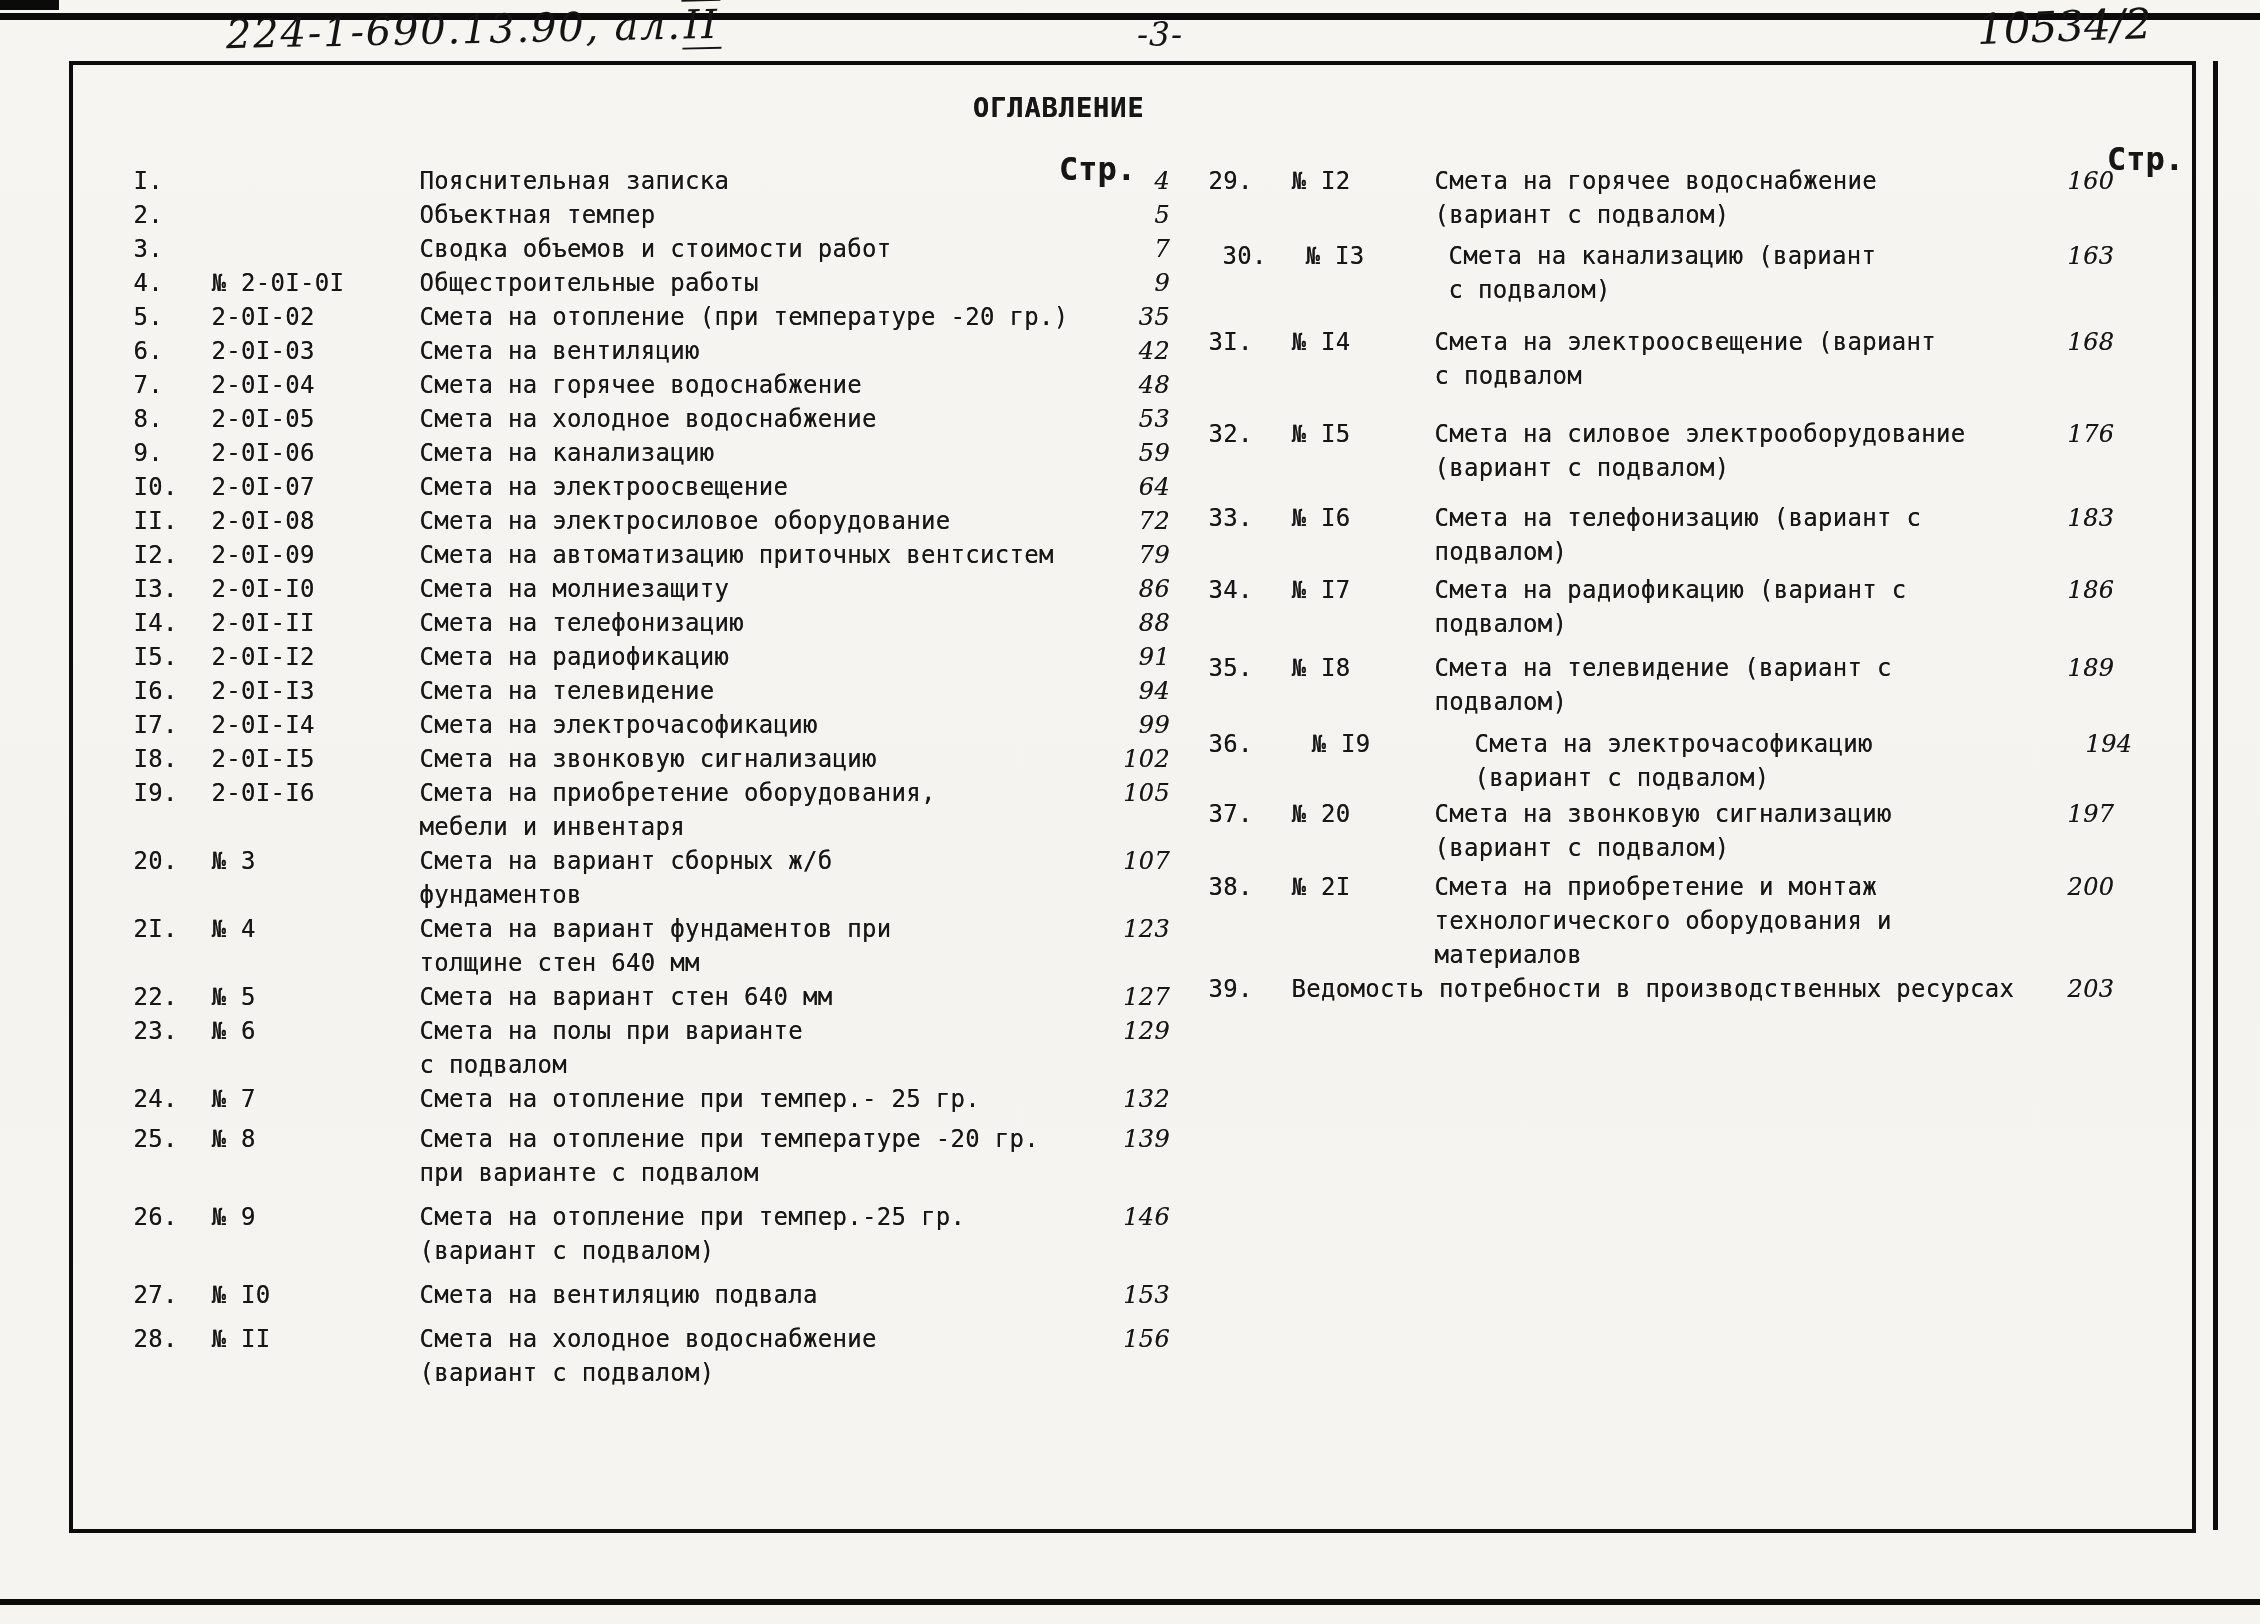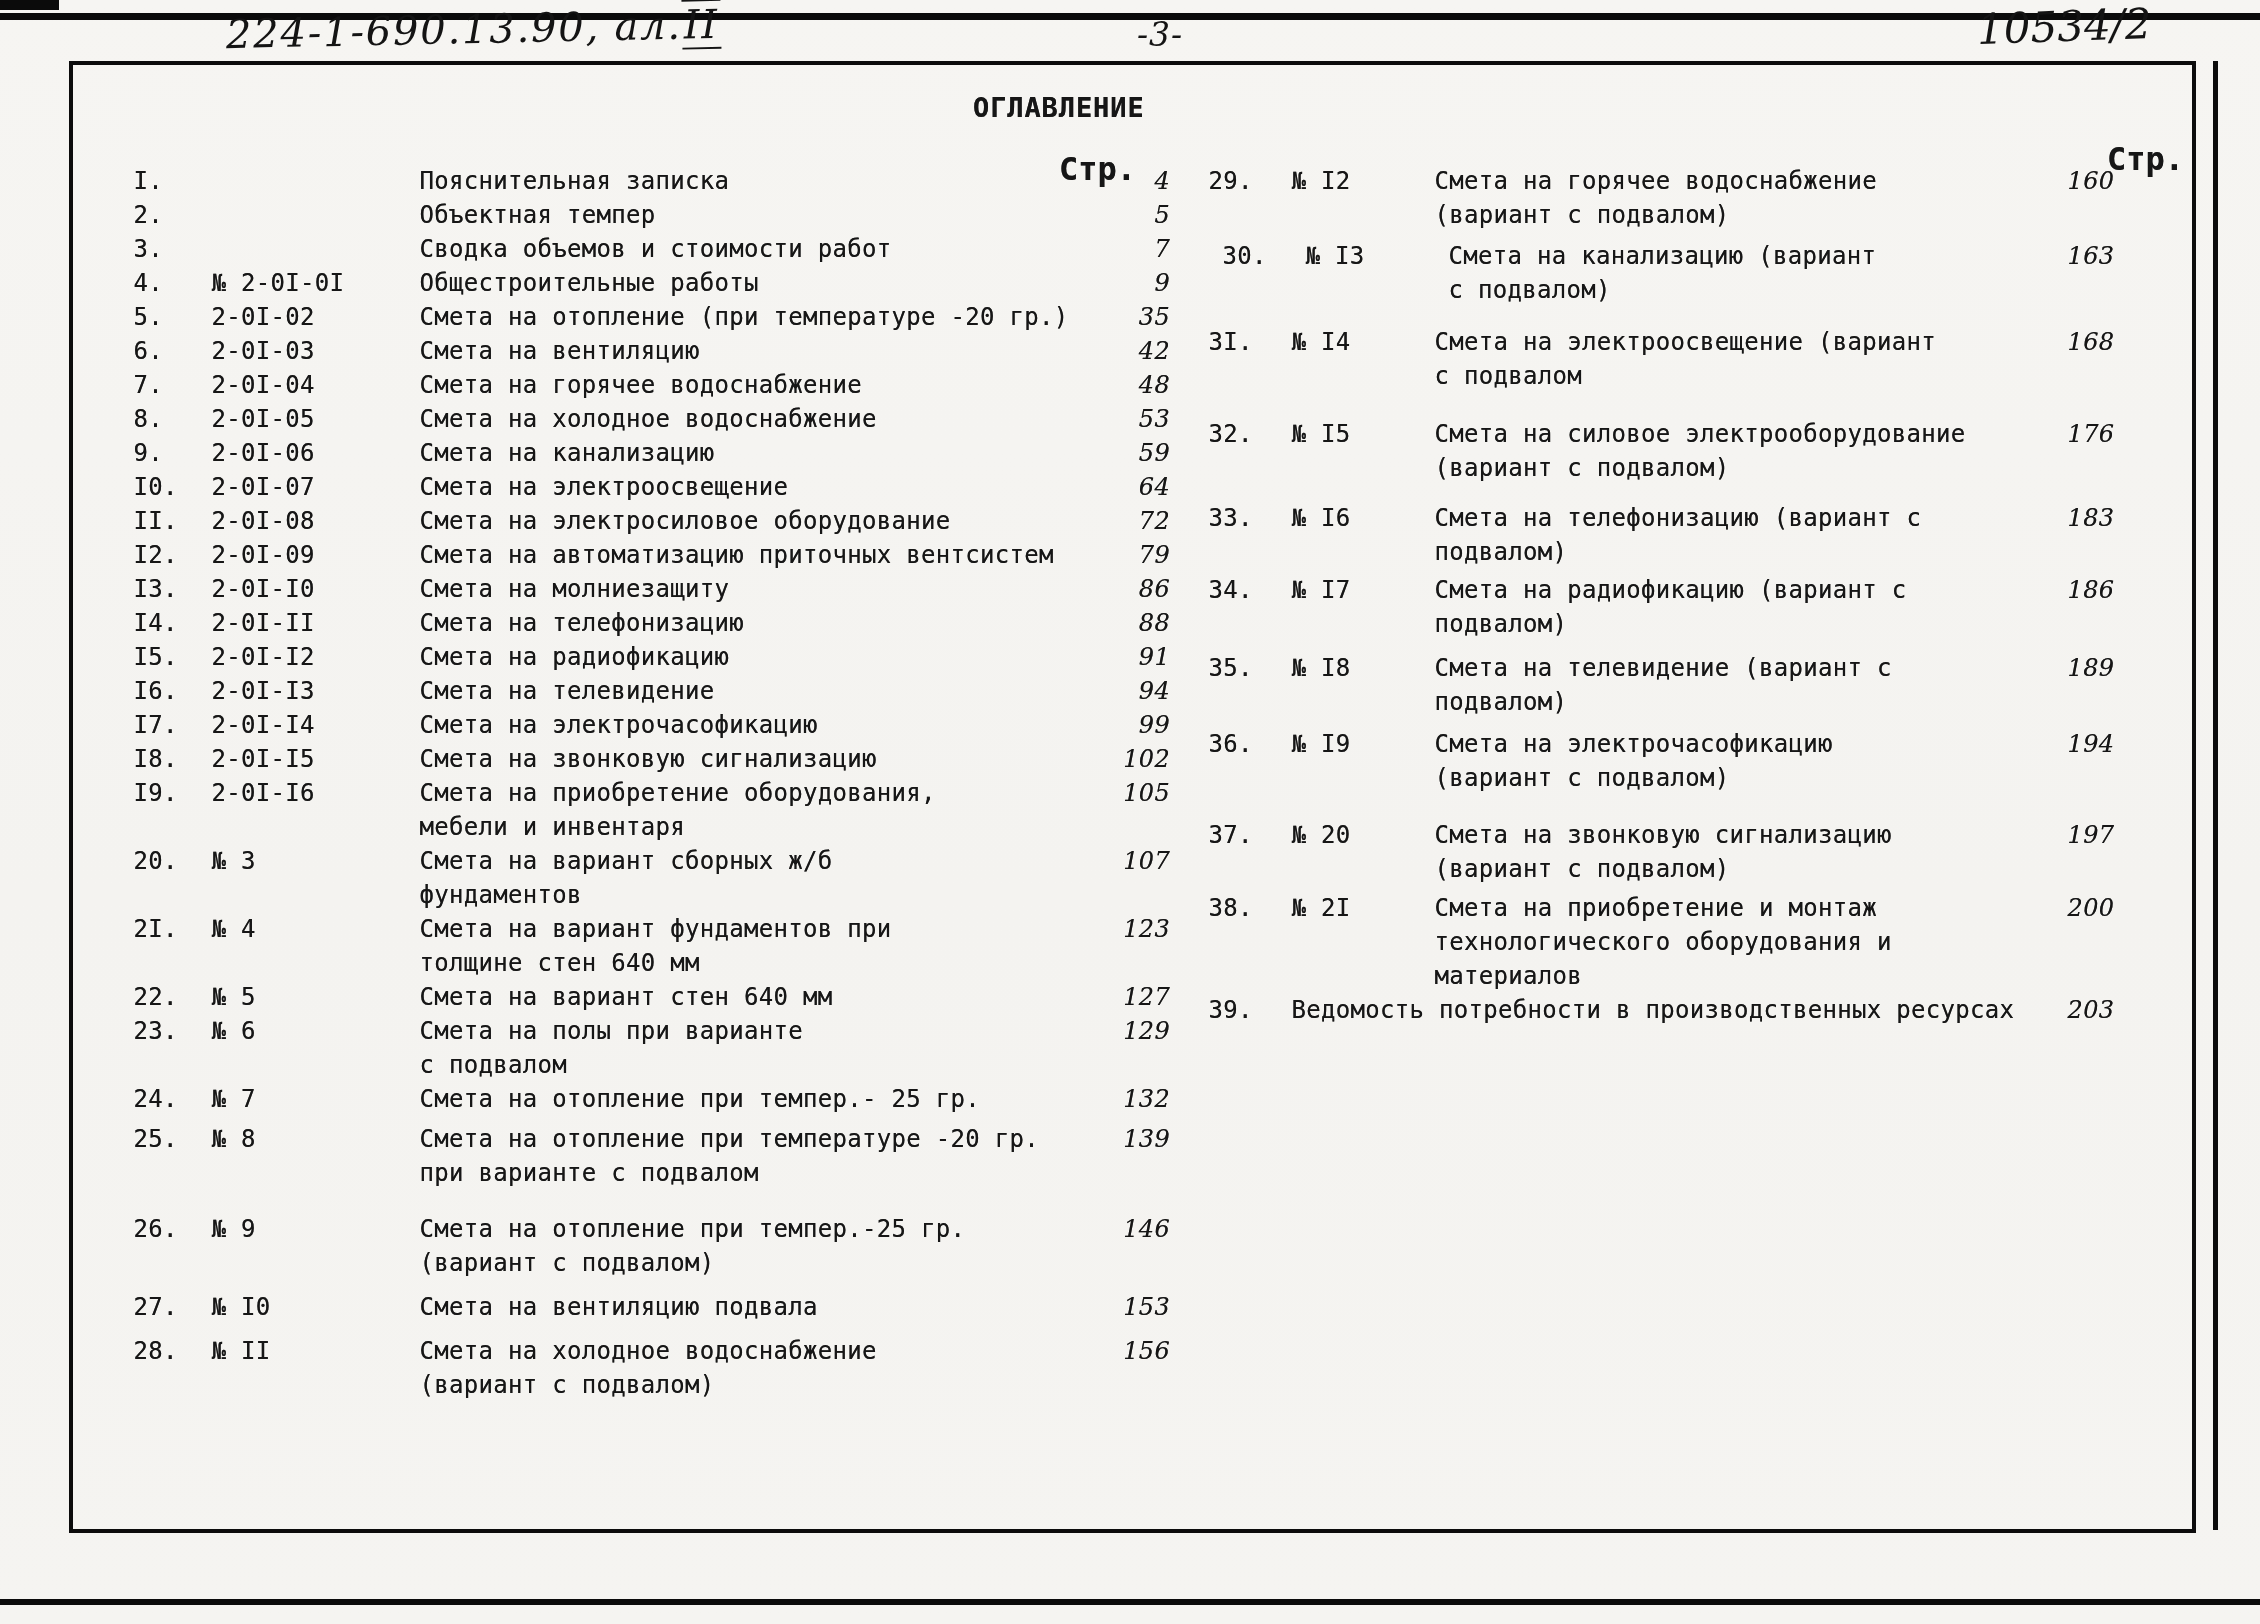--- a/index.html
+++ b/index.html
@@ -66,32 +66,32 @@
   .c-page{
     font-family:"DejaVu Serif","Liberation Serif",serif;
     font-style:italic;font-size:29px;line-height:34px;
     text-align:right;padding-right:11px;
     text-shadow:0 0 0.5px rgba(10,10,10,.6);
   }
   .right-col .c-page{padding-right:3.7px;}
 
   
   .left-col .row:nth-child(25){margin-top:5.5px;}
-  .left-col .row:nth-child(26){margin-top:22px;}
+  .left-col .row:nth-child(26){margin-top:10px;}
   .left-col .row:nth-child(27){margin-top:10px;}
   .left-col .row:nth-child(28){margin-top:10px;}
 
   .right-col .row:nth-child(1){margin-bottom:7.4px;}
   .right-col .row:nth-child(2){margin-bottom:17.5px;margin-left:14px;}
   .right-col .row:nth-child(3){margin-bottom:24px;}
   .right-col .row:nth-child(4){margin-bottom:16.6px;}
   .right-col .row:nth-child(5){margin-bottom:3.7px;}
   .right-col .row:nth-child(6){margin-bottom:10px;}
   .right-col .row:nth-child(7){margin-bottom:7.4px;}
-  .right-col .row:nth-child(8){margin-bottom:23px;}
+  .right-col .row:nth-child(8){margin-bottom:2px;gap:20px;}
   .right-col .row:nth-child(9){margin-bottom:5.5px;}
 </style>
 </head>
 <body>
 
 <div class="page">
 
   <div class="top-edge-line"></div>
   <div class="corner-mark"></div>
 

